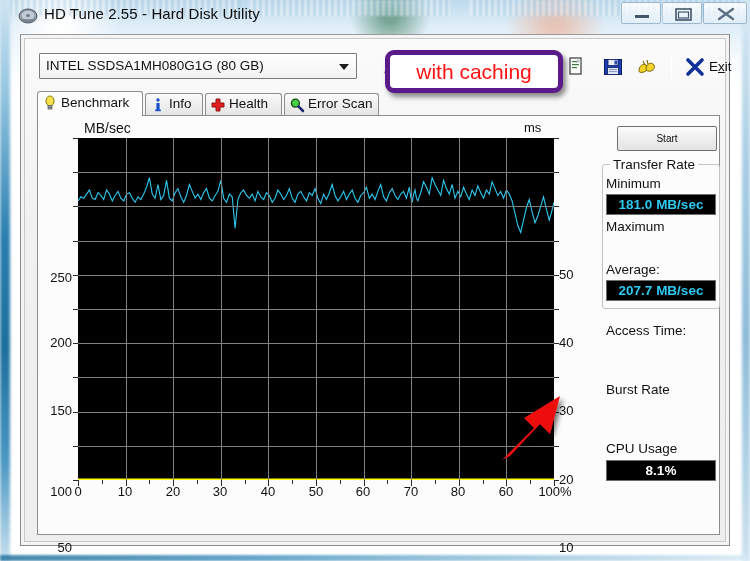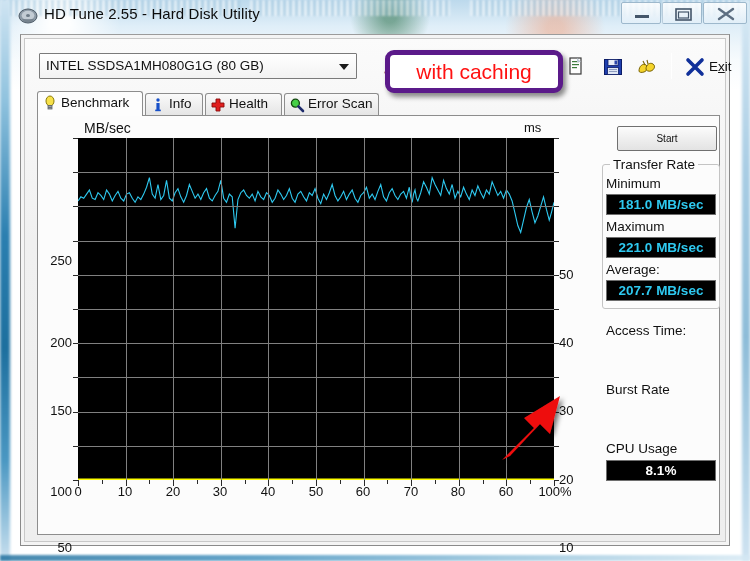--- a/index.html
+++ b/index.html
@@ -364,21 +364,21 @@
               <div class="hline" style="top: 68.4px;"></div>
               <div class="hline" style="top: 102.6px;"></div>
               <div class="hline" style="top: 136.8px;"></div>
               <div class="hline" style="top: 171px;"></div>
               <div class="hline" style="top: 205.2px;"></div>
               <div class="hline" style="top: 239.4px;"></div>
               <div class="hline" style="top: 273.6px;"></div>
               <div class="hline" style="top: 307.8px;"></div>
             </div>
 
-          <div class="ylab" style="left:4px;  top:137px;text-align:right;">250</div>
+          <div class="ylab" style="left:4px;  top:154px;text-align:right;">250</div>
           <div class="ylab" style="left:4px;  top:219px;">200</div>
           <div class="ylab" style="left:4px;  top:287px;">150</div>
           <div class="ylab" style="left:4px;  top:356px;margin-top:12px;">100</div>
           <div class="ylab" style="left:4px;  top:424px;">50</div>
 
           <div class="ylab-r" style="left:521px; top:151px;">50</div>
           <div class="ylab-r" style="left:521px; top:219px;">40</div>
           <div class="ylab-r" style="left:521px; top:287px;">30</div>
           <div class="ylab-r" style="left:521px; top:356px;">20</div>
           <div class="ylab-r" style="left:521px; top:424px;">10</div>
@@ -442,21 +442,20 @@
         <div id="rightpanel">
           <div id="start-btn">Start</div>
 
           <div id="group-transfer"></div>
           <div id="group-transfer-title">Transfer Rate</div>
 
           <div class="fieldlabel" style="top:60px;">Minimum</div>
           <div class="valuebox v-cyan" style="top:78px;">181.0 MB/sec</div>
 
           <div class="fieldlabel" style="top:103px;">Maximum</div>
-          <div class="valuebox v-cyan" style="top:121px;">221.0 MB/sec</div>
 
           <div class="fieldlabel" style="top:146px;">Average:</div>
           <div class="valuebox v-cyan" style="top:164px;">207.7 MB/sec</div>
 
           <div class="fieldlabel" style="top:207px;">Access Time:</div>
 
           <div class="fieldlabel" style="top:266px;">Burst Rate</div>
 
           <div class="fieldlabel" style="top:325px;">CPU Usage</div>
           <div class="valuebox v-white" style="top:344px;">8.1%</div>

